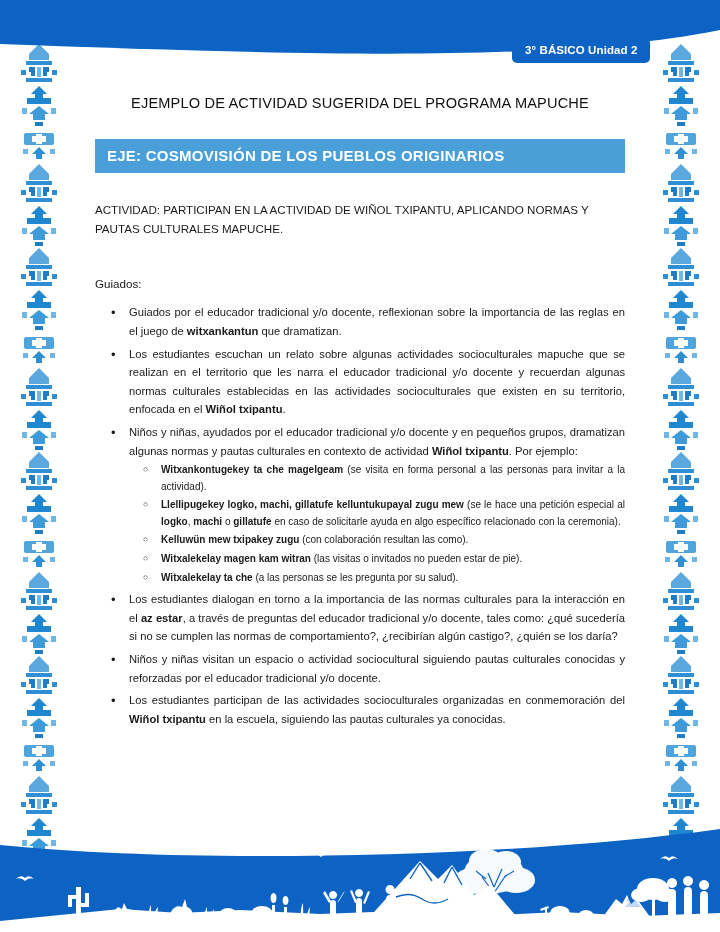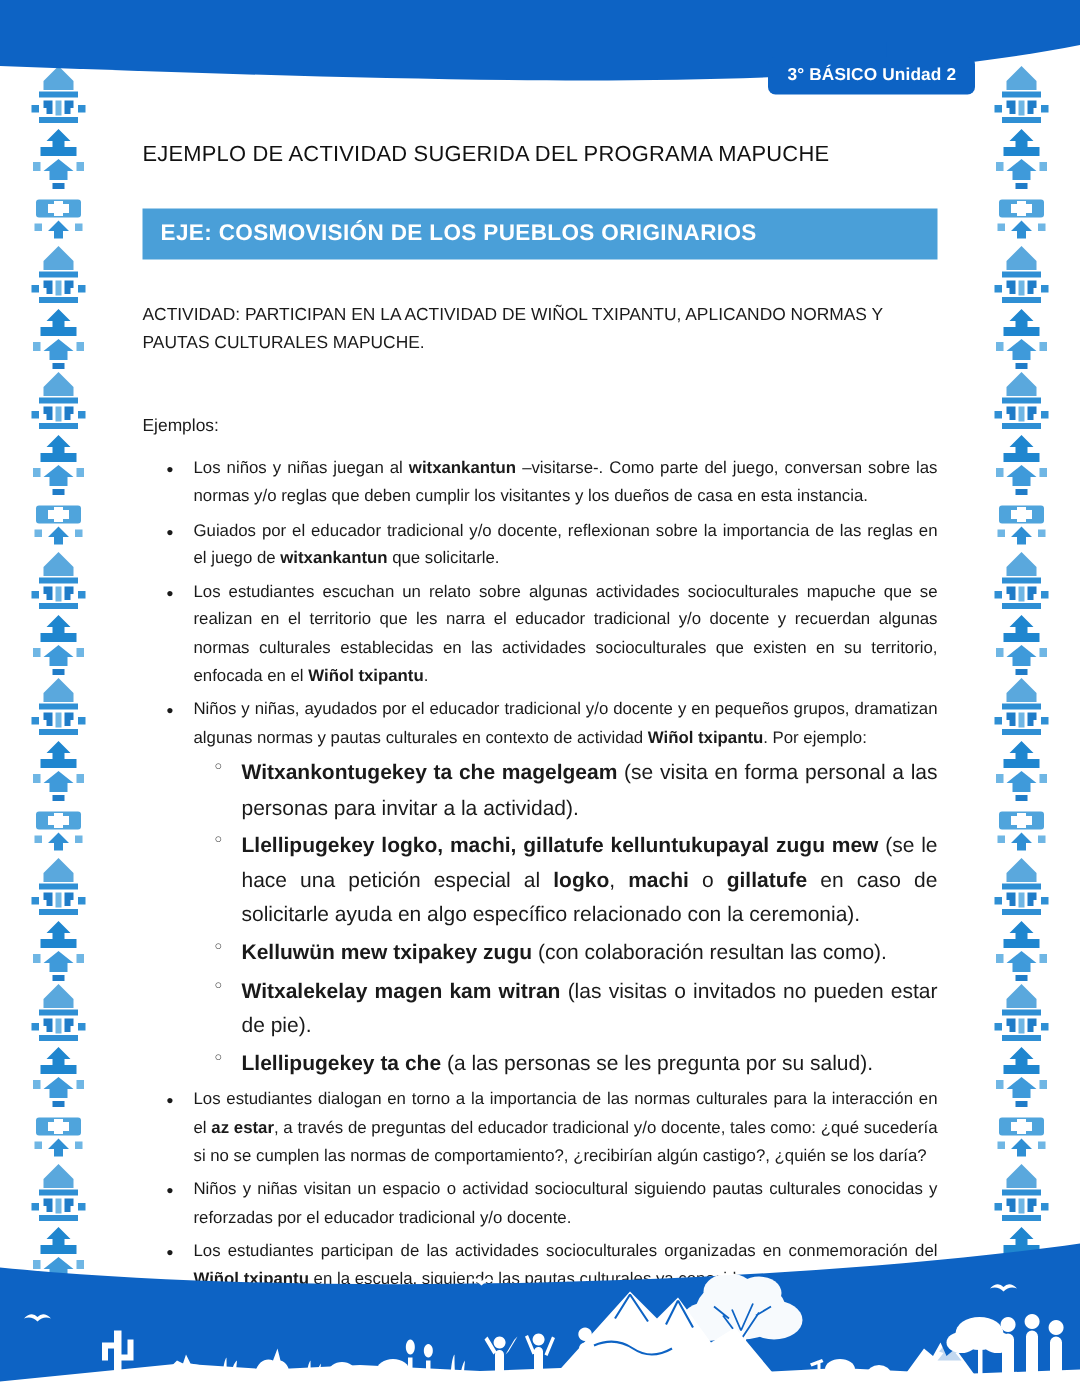--- a/index.html
+++ b/index.html
@@ -82,21 +82,21 @@
     position: absolute;
     top: 95px;
     left: 95px;
     width: 530px;
     z-index: 3;
   }
 
   .doc-title {
     font-size: 14.6px;
     font-weight: 400;
-    text-align: left;
+    text-align: center;
     letter-spacing: .15px;
     margin: 0 0 28px 0;
     color: #111111;
   }
 
   .eje-bar {
     background: #4a9fd8;
     color: #ffffff;
     font-size: 15px;
     font-weight: 700;
@@ -142,21 +142,21 @@
 
   ul.level2 {
     list-style: none;
     margin: 2px 0 0 0;
     padding: 0;
   }
   ul.level2 > li {
     position: relative;
     padding-left: 32px;
     margin-bottom: 2px;
-    font-size: 14px;
+    font-size: 10px;
     line-height: 1.66;
     text-align: justify;
   }
   ul.level2 > li::before {
     content: "\25CB";
     position: absolute;
     left: 14px;
     top: 0px;
     font-size: 8.5px;
     color: #333333;
@@ -235,32 +235,31 @@
   </div>
 
   <div class="content">
 
     <h1 class="doc-title">EJEMPLO DE ACTIVIDAD SUGERIDA DEL PROGRAMA MAPUCHE</h1>
 
     <div class="eje-bar">EJE:  COSMOVISIÓN DE LOS PUEBLOS ORIGINARIOS</div>
 
     <p class="activity">ACTIVIDAD: PARTICIPAN EN LA ACTIVIDAD DE WIÑOL TXIPANTU, APLICANDO NORMAS Y PAUTAS CULTURALES MAPUCHE.</p>
 
-    <p class="examples-label">Ejemplos:</p>
+    <p class="examples-label">Guiados:</p>
 
     <ul class="level1" id="bullet-list">
-        <li id="bullet-1"><span class="run">Los niños y niñas juegan al </span><b class="run">witxankantun</b><span class="run"> –visitarse-. Como parte del juego, conversan sobre las normas y/o reglas que deben cumplir los visitantes y los dueños de casa en esta instancia.</span></li>
-        <li id="bullet-2"><span class="run">Guiados por el educador tradicional y/o docente, reflexionan sobre la importancia de las reglas en el juego de </span><b class="run">witxankantun</b><span class="run"> que solicitarle.</span></li>
+        <li id="bullet-2"><span class="run">Guiados por el educador tradicional y/o docente, reflexionan sobre la importancia de las reglas en el juego de </span><b class="run">witxankantun</b><span class="run"> que dramatizan.</span></li>
         <li id="bullet-3"><span class="run">Los estudiantes escuchan un relato sobre algunas actividades socioculturales mapuche que se realizan en el territorio que les narra el educador tradicional y/o docente y recuerdan algunas normas culturales establecidas en las actividades socioculturales que existen en su territorio, enfocada en el </span><b class="run">Wiñol txipantu</b><span class="run">.</span></li>
         <li id="bullet-4"><span class="run">Niños y niñas, ayudados por el educador tradicional y/o docente y en pequeños grupos, dramatizan algunas normas y pautas culturales en contexto de actividad </span><b class="run">Wiñol txipantu</b><span class="run">. Por ejemplo:</span><ul class="level2">
             <li id="subitem-1"><b class="run">Witxankontugekey ta che magelgeam</b><span class="run"> (se visita en forma personal a las personas para invitar a la actividad).</span></li>
             <li id="subitem-2"><b class="run">Llellipugekey logko, machi, gillatufe kelluntukupayal zugu mew</b><span class="run"> (se le hace una petición especial al </span><b class="run">logko</b><span class="run">, </span><b class="run">machi</b><span class="run"> o </span><b class="run">gillatufe</b><span class="run"> en caso de solicitarle ayuda en algo específico relacionado con la ceremonia).</span></li>
             <li id="subitem-3"><b class="run">Kelluwün mew txipakey zugu</b><span class="run"> (con colaboración resultan las como).</span></li>
             <li id="subitem-4"><b class="run">Witxalekelay magen kam witran</b><span class="run"> (las visitas o invitados no pueden estar de pie).</span></li>
-            <li id="subitem-5"><b class="run">Llellipugekey ta che</b><span class="run"> (a las personas se les pregunta por su salud).</span></li>
+            <li id="subitem-5"><b class="run">Witxalekelay ta che</b><span class="run"> (a las personas se les pregunta por su salud).</span></li>
           </ul></li>
         <li id="bullet-5"><span class="run">Los estudiantes dialogan en torno a la importancia de las normas culturales para la interacción en el </span><b class="run">az estar</b><span class="run">, a través de preguntas del educador tradicional y/o docente, tales como: ¿qué sucedería si no se cumplen las normas de comportamiento?, ¿recibirían algún castigo?, ¿quién se los daría?</span></li>
         <li id="bullet-6"><span class="run">Niños y niñas visitan un espacio o actividad sociocultural siguiendo pautas culturales conocidas y reforzadas por el educador tradicional y/o docente.</span></li>
         <li id="bullet-7"><span class="run">Los estudiantes participan de las actividades socioculturales organizadas en conmemoración del </span><b class="run">Wiñol txipantu</b><span class="run"> en la escuela, siguiendo las pautas culturales ya conocidas.</span></li>
       </ul>
 
   </div>
 
   <div class="footer-art">
     <svg width="720" height="115" viewBox="0 0 720 115" xmlns="http://www.w3.org/2000/svg">

